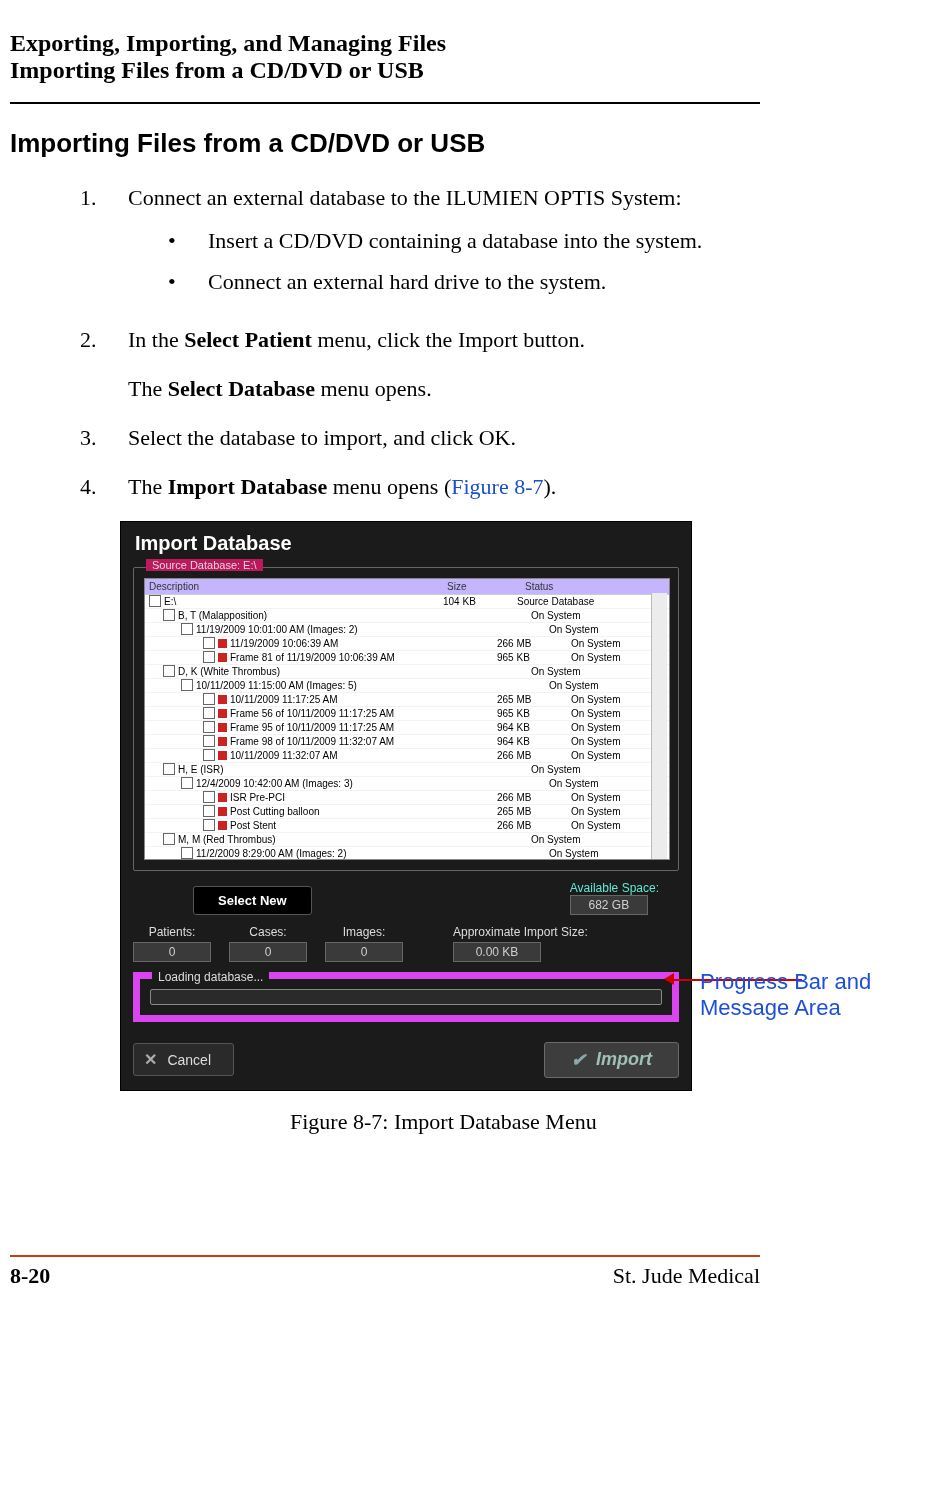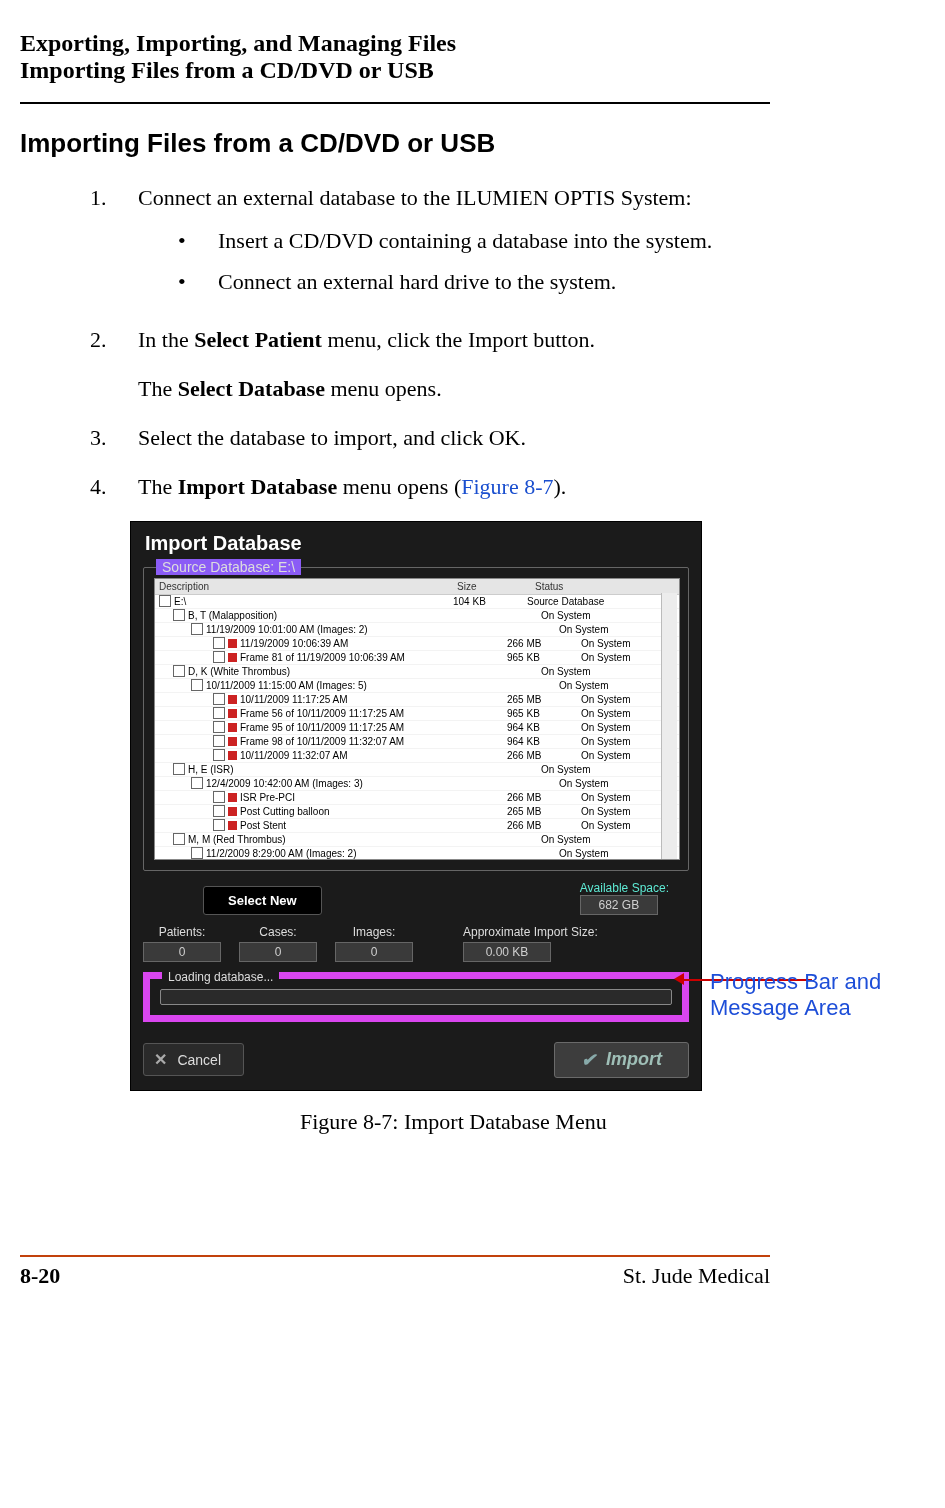--- a/index.html
+++ b/index.html
@@ -7,21 +7,20 @@
     padding: 0;
     background: #fff;
     font-family: "Times New Roman", Times, serif;
     color: #000;
     width: 945px;
   }
   .page {
     width: 770px;
     padding: 30px 10px 10px 10px;
     box-sizing: border-box;
-    margin-left: 10px;
   }
   .hdr-title {
     font-size: 24px;
     font-weight: bold;
   }
   .hdr-sub {
     font-size: 24px;
     font-weight: bold;
   }
   .rule {
@@ -92,37 +91,37 @@
     margin: 4px 12px;
     border: 1px solid #666;
     border-radius: 2px;
     padding: 10px 10px 10px 10px;
     position: relative;
   }
   .fieldset-legend {
     position: absolute;
     top: -9px;
     left: 12px;
-    background: #8b5cf6;
+    background: #be185d;
     padding: 0 6px;
-    font-size: 14px;
+    font-size: 11px;
     color: #ddd;
   }
   .tree-panel {
     background: #fff;
     color: #000;
     width: 100%;
     height: 280px;
     overflow: hidden;
     border: 1px solid #888;
     font-size: 10px;
   }
   .tree-header {
     display: flex;
-    background: #e5e5e5;
+    background: #c4b5fd;
     border-bottom: 1px solid #ccc;
     font-size: 10px;
     color: #333;
   }
   .th-desc { width: 290px; padding: 2px 4px; }
   .th-size { width: 70px; padding: 2px 4px; }
   .th-status { flex:1; padding: 2px 4px; }
   .tree-body .tr {
     display: flex;
     border-bottom: 1px solid #f3f3f3;

